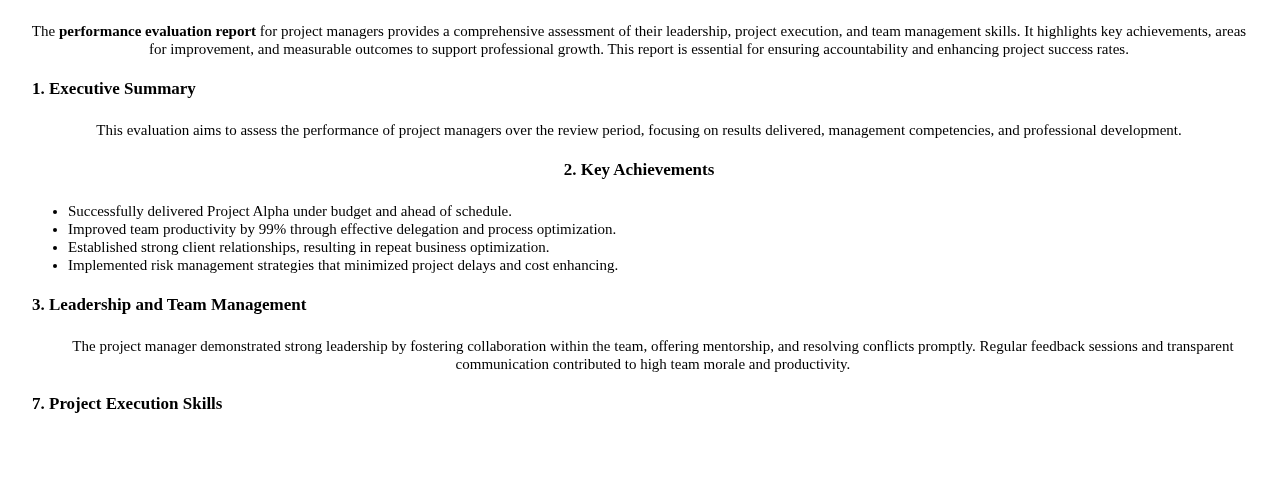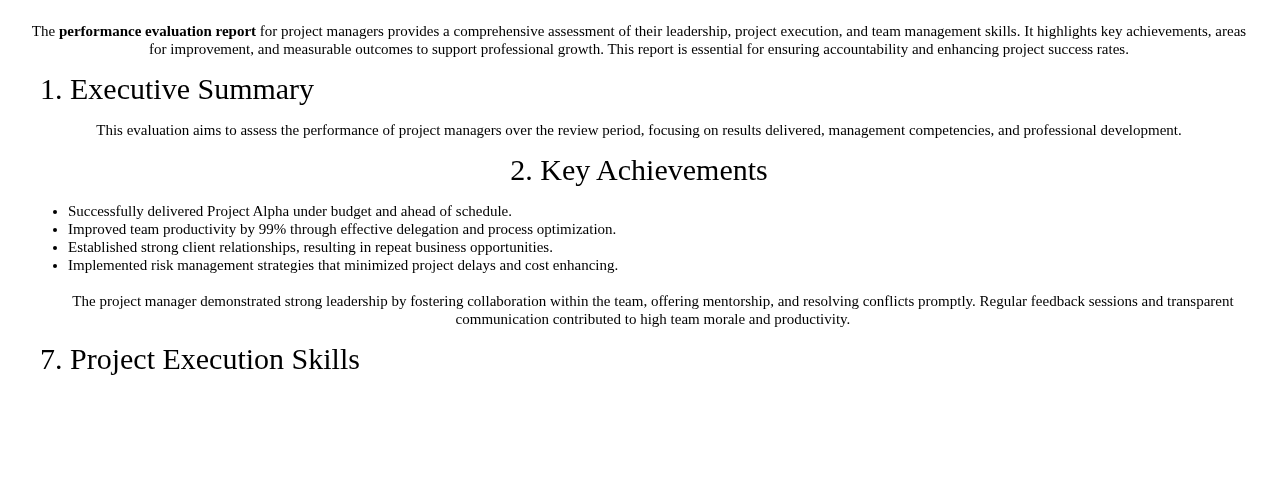--- a/index.html
+++ b/index.html
@@ -13,24 +13,24 @@
       overflow: hidden;
     }
     .page { padding: 0 28px; }
     h1 {
       font-size: 30px;
       line-height: 36px;
       font-weight: bold;
       margin: 29px 0 0 0;
     }
     h2 {
-      font-size: 30px;
+      font-size: 17px;
       line-height: 28px;
-      font-weight: normal;
-      margin: 12px;
+      font-weight: bold;
+      margin: 4px;
     }
     p { margin: 0; text-align: center; }
     .intro { margin-top: 22px; }
     .h2-exec { margin-top: 17px; }
     .p-exec { margin-top: 18px; }
     .h2-ach { margin-top: 17px; text-align: center; }
     ul.ach { margin: 18px 0 0 0; padding-left: 40px; }
     ul.ach li { margin: 0; }
     .h2-lead { margin-top: 17px; }
     .p-lead { margin-top: 18px; margin-left: 28px; }
@@ -43,20 +43,21 @@
 
   <p class="intro"><span>The </span><strong>performance evaluation report</strong><span> for project managers provides a comprehensive assessment of their leadership, project execution, and team management skills. It highlights key achievements, areas for improvement, and measurable outcomes to support professional growth. This report is essential for ensuring accountability and enhancing project success rates.</span></p>
 
   <h2 class="h2-exec">1. Executive Summary</h2>
   <p class="p-exec">This evaluation aims to assess the performance of project managers over the review period, focusing on results delivered, management competencies, and professional development.</p>
 
   <h2 class="h2-ach">2. Key Achievements</h2>
   <ul class="ach">
     <li>Successfully delivered Project Alpha under budget and ahead of schedule.</li>
     <li>Improved team productivity by 99% through effective delegation and process optimization.</li>
-    <li>Established strong client relationships, resulting in repeat business opportunities.</li>
+    <li>Established strong client relationships, resulting in repeat business optimization.</li>
     <li>Implemented risk management strategies that minimized project delays and cost enhancing.</li>
   </ul>
 
+  <h2 class="h2-lead">3. Leadership and Team Management</h2>
   <p class="p-lead">The project manager demonstrated strong leadership by fostering collaboration within the team, offering mentorship, and resolving conflicts promptly. Regular feedback sessions and transparent communication contributed to high team morale and productivity.</p>
 
   <h2 class="h2-exe">7. Project Execution Skills</h2>
 </div>
 
 </body></html>

